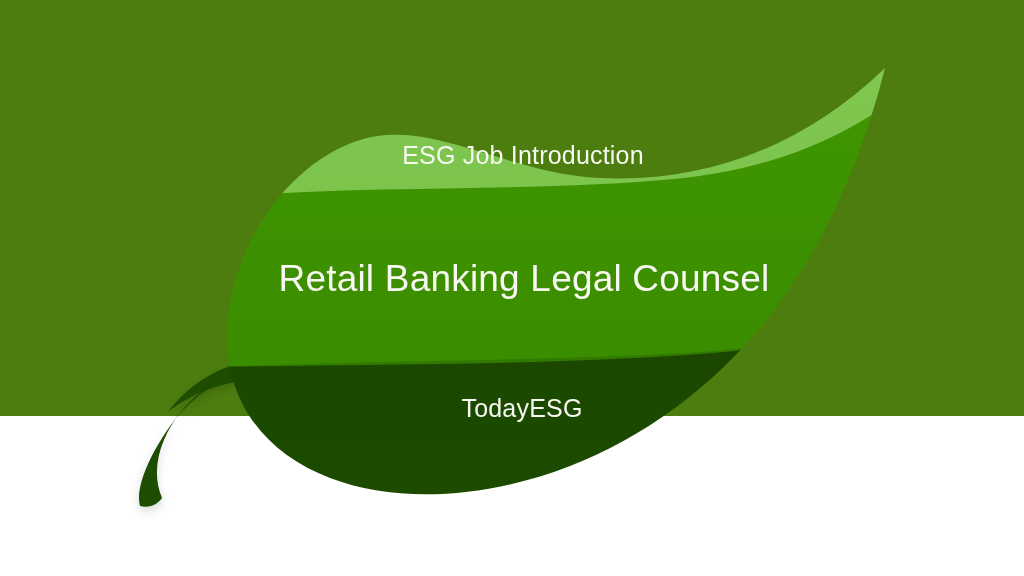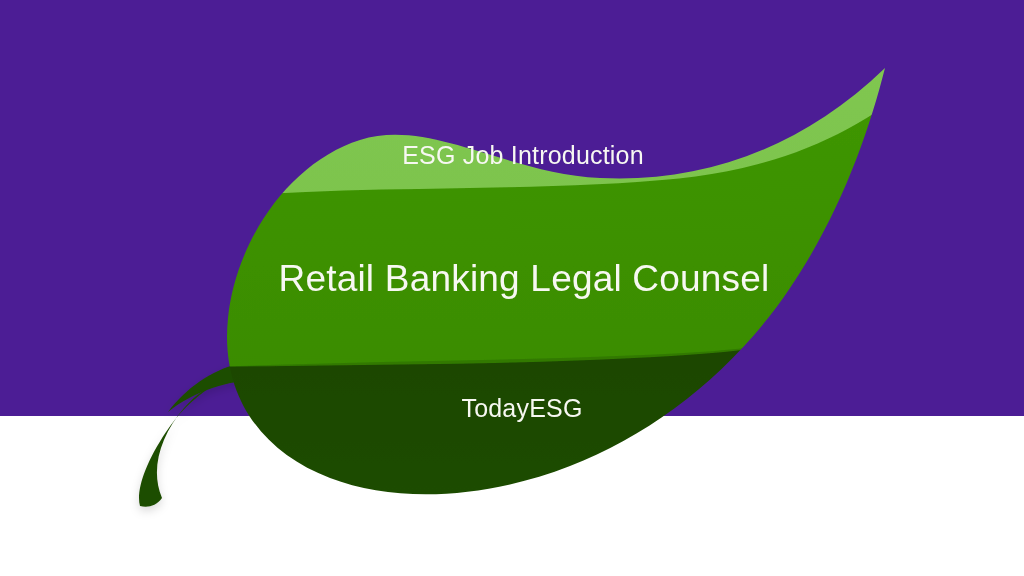--- a/index.html
+++ b/index.html
@@ -10,21 +10,21 @@
   body {
     width: 1024px;
     height: 576px;
     overflow: hidden;
     font-family: "Liberation Sans", sans-serif;
   }
   #stage {
     position: relative;
     width: 1024px;
     height: 416px;
-    background: #4c1d95;
+    background: #4d7c0f;
   }
   #leaf-svg {
     position: absolute;
     left: 0;
     top: 0;
     width: 1024px;
     height: 576px;
     display: block;
   }
   .leaf-label {

